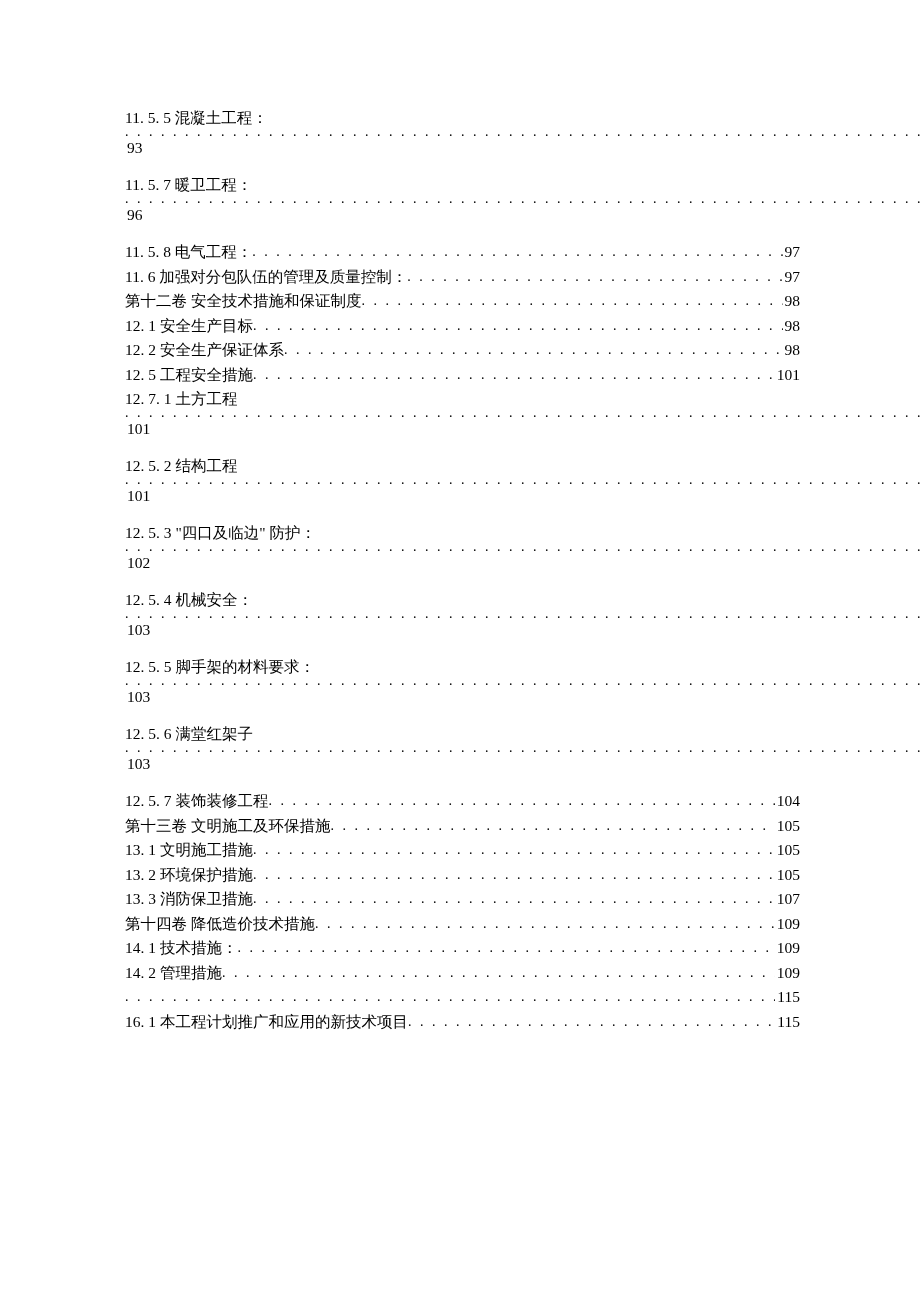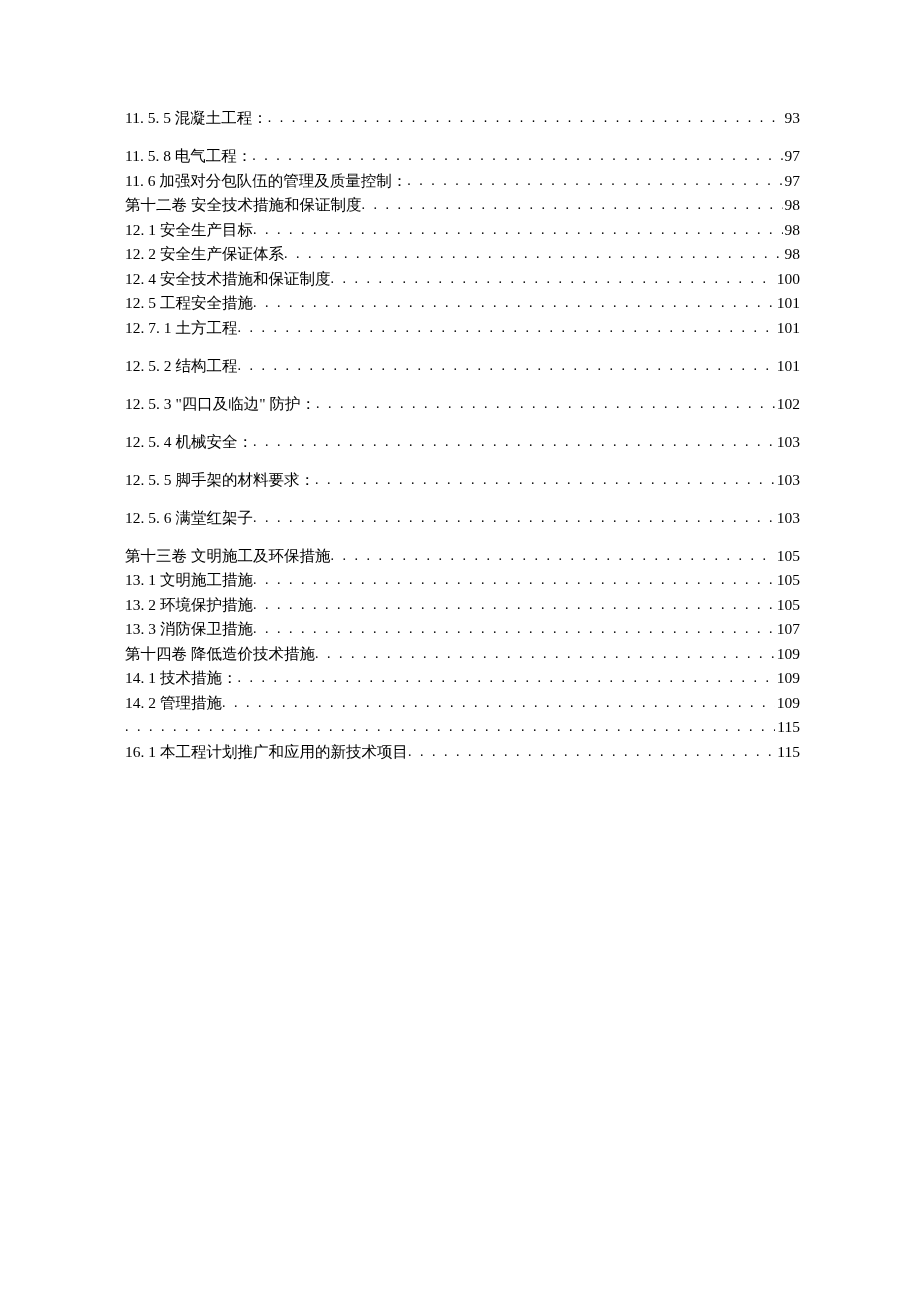--- a/index.html
+++ b/index.html
@@ -21,20 +21,21 @@
       display: flex;
       align-items: baseline;
       font-size: 15.5px;
       color: #000;
       line-height: 1;
       margin-bottom: 8.5px;
       white-space: nowrap;
     }
     .toc-entry.spaced {
       margin-bottom: 22px;
+      flex-direction: column;
     }
     .toc-title {
       flex-shrink: 0;
     }
     .toc-dots {
       flex: 1;
       overflow: hidden;
       letter-spacing: 2.5px;
       font-size: 14px;
       position: relative;
@@ -50,20 +51,25 @@
   </style>
 </head>
 <body>
 
 <div class="toc-container" id="toc-root">
     <div class="toc-entry spaced">
       <span class="toc-title">11. 5. 5 混凝土工程：</span>
       <span class="toc-dots"></span>
       <span class="toc-page">93</span>
     </div>
+    <div class="toc-entry spaced">
+      <span class="toc-title">11. 5. 7 暖卫工程：</span>
+      <span class="toc-dots"></span>
+      <span class="toc-page">96</span>
+    </div>
     <div class="toc-entry">
       <span class="toc-title">11. 5. 8 电气工程：</span>
       <span class="toc-dots"></span>
       <span class="toc-page">97</span>
     </div>
     <div class="toc-entry">
       <span class="toc-title">11. 6 加强对分包队伍的管理及质量控制：</span>
       <span class="toc-dots"></span>
       <span class="toc-page">97</span>
     </div>
@@ -74,25 +80,20 @@
     </div>
     <div class="toc-entry">
       <span class="toc-title">12. 1 安全生产目标</span>
       <span class="toc-dots"></span>
       <span class="toc-page">98</span>
     </div>
     <div class="toc-entry">
       <span class="toc-title">12. 2 安全生产保证体系</span>
       <span class="toc-dots"></span>
       <span class="toc-page">98</span>
-    </div>
-    <div class="toc-entry">
-      <span class="toc-title">12. 4 安全技术措施和保证制度</span>
-      <span class="toc-dots"></span>
-      <span class="toc-page">100</span>
     </div>
     <div class="toc-entry">
       <span class="toc-title">12. 5 工程安全措施</span>
       <span class="toc-dots"></span>
       <span class="toc-page">101</span>
     </div>
     <div class="toc-entry spaced">
       <span class="toc-title">12. 7. 1 土方工程</span>
       <span class="toc-dots"></span>
       <span class="toc-page">101</span>
@@ -114,20 +115,25 @@
     </div>
     <div class="toc-entry spaced">
       <span class="toc-title">12. 5. 5 脚手架的材料要求：</span>
       <span class="toc-dots"></span>
       <span class="toc-page">103</span>
     </div>
     <div class="toc-entry spaced">
       <span class="toc-title">12. 5. 6 满堂红架子</span>
       <span class="toc-dots"></span>
       <span class="toc-page">103</span>
+    </div>
+    <div class="toc-entry">
+      <span class="toc-title">12. 5. 7 装饰装修工程</span>
+      <span class="toc-dots"></span>
+      <span class="toc-page">104</span>
     </div>
     <div class="toc-entry">
       <span class="toc-title">第十三卷 文明施工及环保措施</span>
       <span class="toc-dots"></span>
       <span class="toc-page">105</span>
     </div>
     <div class="toc-entry">
       <span class="toc-title">13. 1 文明施工措施</span>
       <span class="toc-dots"></span>
       <span class="toc-page">105</span>

